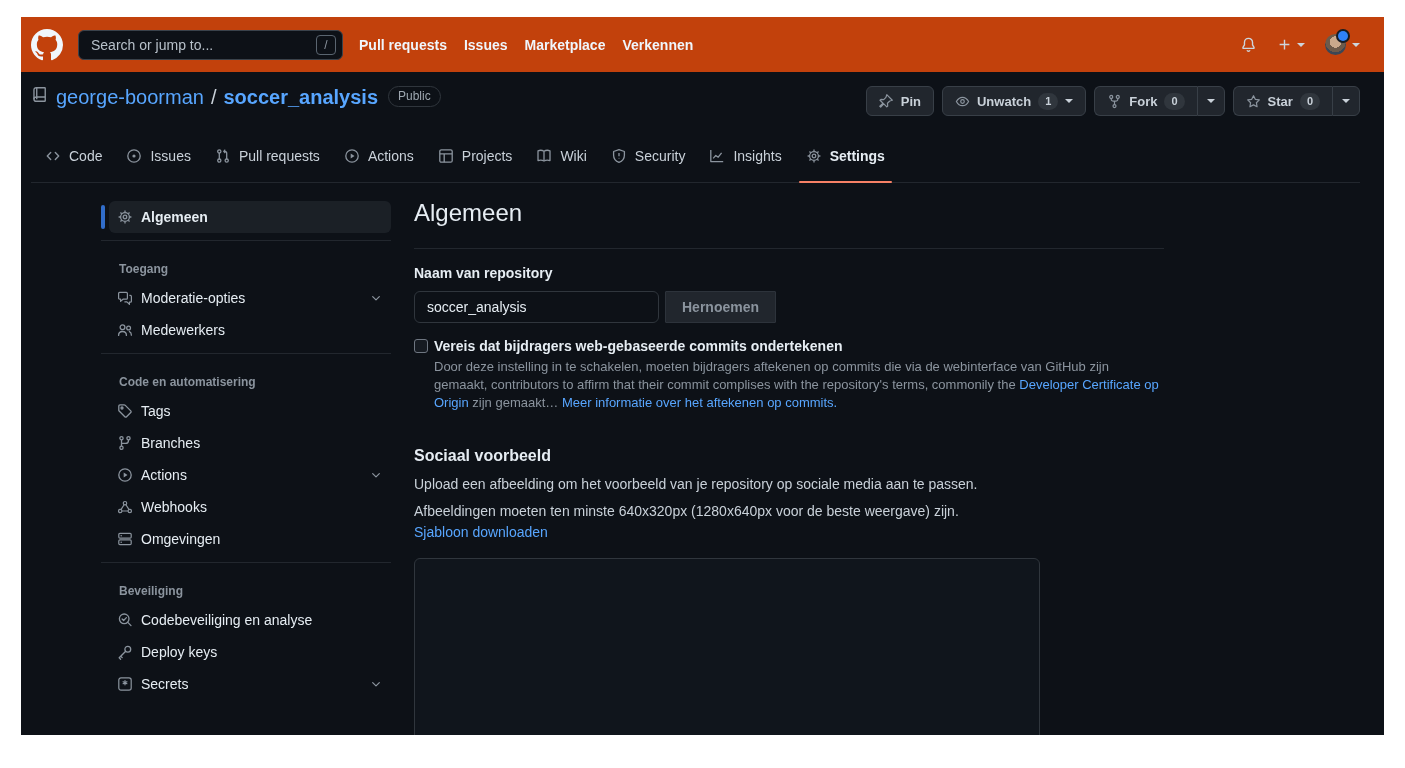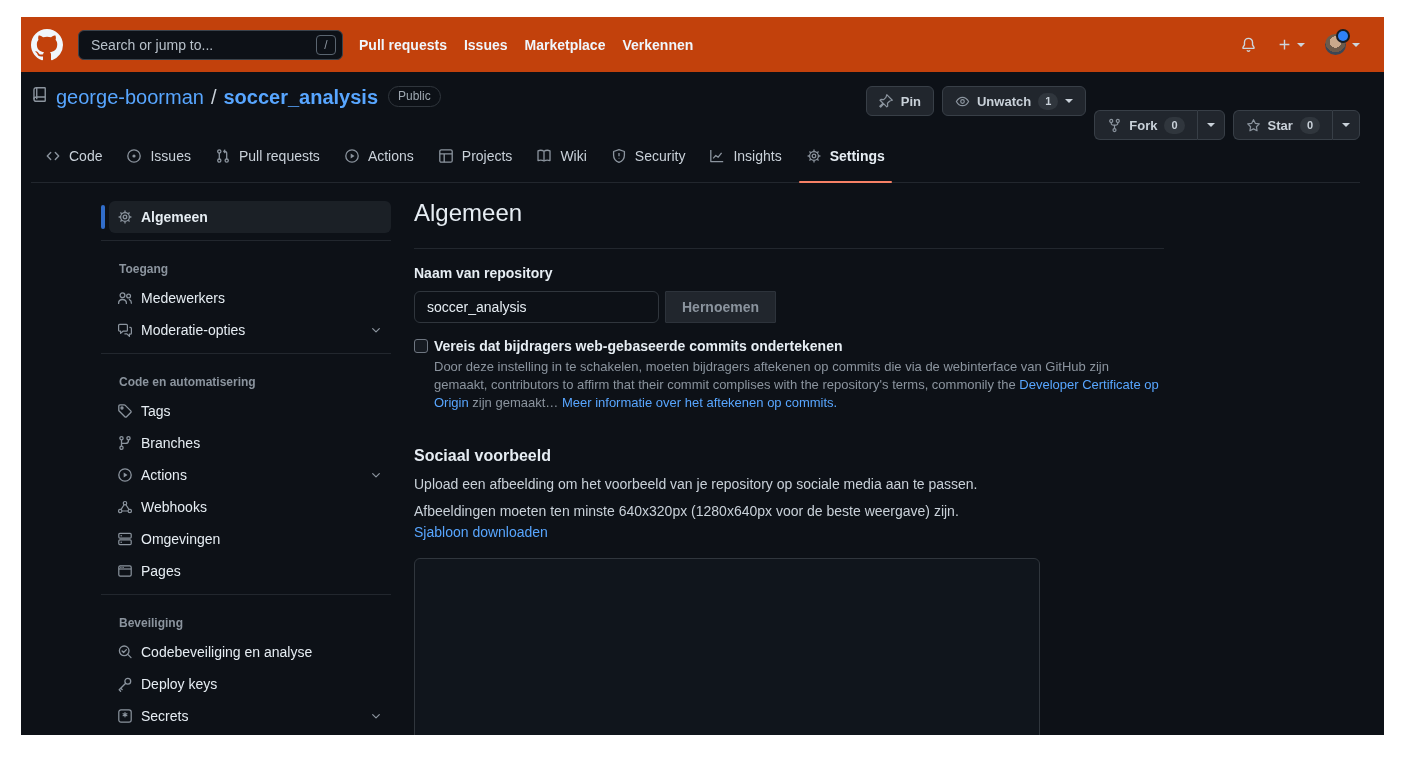--- a/index.html
+++ b/index.html
@@ -59,21 +59,21 @@
   .btn {
     height:30px; display:inline-flex; align-items:center; gap:7px; padding:0 12px;
     background:#21262d; border:1px solid #383f47; border-radius:6px;
     color:#c9d1d9; font-size:13px; font-weight:600; cursor:pointer;
   }
   .btn .bicon { color:#8b949e; }
   .count-pill {
     background:#30363d; border-radius:2em; font-size:11px; font-weight:600;
     padding:0 7px; line-height:17px; color:#c9d1d9;
   }
-  .btn-group { display:inline-flex;margin-top:24px; }
+  .btn-group { display:inline-flex; }
   .seg-main { border-radius:6px 0 0 6px; border-right:0; }
   .seg-caret { border-radius:0 6px 6px 0; padding:0 9px; border-left:1px solid #383f47; }
 
   
   .tabs { display:flex; margin-top:12px; border-bottom:1px solid #22272e; padding-left:2px; }
   .tab {
     display:flex; align-items:center; gap:8px; padding:0 12px; height:52px;
     color:#c9d1d9; font-size:14px; cursor:pointer; position:relative;
   }
   .tab .ticon { color:#8b949e; }
@@ -317,38 +317,38 @@
             <circle cx="8" cy="8" r="1.8"></circle>
             <path d="M12.6 8h1.8M1.6 8h1.8M8 12.6v1.8M8 1.6v1.8M11.25 11.25l1.3 1.3M3.45 3.45l1.3 1.3M11.25 4.75l1.3-1.3M3.45 12.55l1.3-1.3"></path>
           </svg>
         <span>Algemeen</span>
       </div>
 
       <hr class="side-divider">
       <div class="side-title">Toegang</div>
 
       <div class="side-item">
+        <svg class="sicon" width="16" height="16" viewBox="0 0 16 16" fill="none" stroke="currentColor" stroke-width="1.2" stroke-linejoin="round">
+            <path d="M1.6 3.4a1 1 0 0 1 1-1h6.8a1 1 0 0 1 1 1v4.8a1 1 0 0 1-1 1H6L3.6 11.4V9.2h-1a1 1 0 0 1-1-1V3.4z"></path>
+            <path d="M12.4 5.4h1a1 1 0 0 1 1 1v4.8a1 1 0 0 1-1 1h-1v2.2L9.9 11.9H7.4"></path>
+          </svg>
+        <span>Moderatie-opties</span>
+        <svg class="chev" width="14" height="14" viewBox="0 0 16 16" fill="none" stroke="currentColor" stroke-width="1.4" stroke-linecap="round" stroke-linejoin="round">
+            <path d="M4.2 6.4L8 10.2l3.8-3.8"></path>
+          </svg>
+      </div>
+      <div class="side-item">
         <svg class="sicon" width="16" height="16" viewBox="0 0 16 16" fill="none" stroke="currentColor" stroke-width="1.3" stroke-linecap="round">
             <circle cx="5.5" cy="5.3" r="2.4"></circle>
             <path d="M1.6 13.4c0-2.4 1.7-3.9 3.9-3.9s3.9 1.5 3.9 3.9"></path>
             <circle cx="11.6" cy="6" r="1.9"></circle>
             <path d="M12.4 9.6c1.3.5 2 1.8 2 3.6"></path>
           </svg>
         <span>Medewerkers</span>
       </div>
-      <div class="side-item">
-        <svg class="sicon" width="16" height="16" viewBox="0 0 16 16" fill="none" stroke="currentColor" stroke-width="1.2" stroke-linejoin="round">
-            <path d="M1.6 3.4a1 1 0 0 1 1-1h6.8a1 1 0 0 1 1 1v4.8a1 1 0 0 1-1 1H6L3.6 11.4V9.2h-1a1 1 0 0 1-1-1V3.4z"></path>
-            <path d="M12.4 5.4h1a1 1 0 0 1 1 1v4.8a1 1 0 0 1-1 1h-1v2.2L9.9 11.9H7.4"></path>
-          </svg>
-        <span>Moderatie-opties</span>
-        <svg class="chev" width="14" height="14" viewBox="0 0 16 16" fill="none" stroke="currentColor" stroke-width="1.4" stroke-linecap="round" stroke-linejoin="round">
-            <path d="M4.2 6.4L8 10.2l3.8-3.8"></path>
-          </svg>
-      </div>
 
       <hr class="side-divider">
       <div class="side-title">Code en automatisering</div>
 
       <div class="side-item">
         <svg class="sicon" width="16" height="16" viewBox="0 0 16 16" fill="none" stroke="currentColor" stroke-width="1.3" stroke-linejoin="round">
             <path d="M1.8 7.2V3a1.2 1.2 0 0 1 1.2-1.2h4.2c.3 0 .6.12.85.35l5.7 5.7a1.2 1.2 0 0 1 0 1.7l-4.2 4.2a1.2 1.2 0 0 1-1.7 0l-5.7-5.7a1.2 1.2 0 0 1-.35-.85z"></path>
             <circle cx="5" cy="5" r="1"></circle>
           </svg>
         <span>Tags</span>
@@ -382,29 +382,20 @@
         <span>Webhooks</span>
       </div>
       <div class="side-item">
         <svg class="sicon" width="16" height="16" viewBox="0 0 16 16" fill="none" stroke="currentColor" stroke-width="1.2">
             <rect x="1.8" y="2.4" width="12.4" height="4.7" rx="1.1"></rect>
             <rect x="1.8" y="8.9" width="12.4" height="4.7" rx="1.1"></rect>
             <circle cx="4.2" cy="4.75" r=".8" fill="currentColor" stroke="none"></circle>
             <circle cx="4.2" cy="11.25" r=".8" fill="currentColor" stroke="none"></circle>
           </svg>
         <span>Omgevingen</span>
-      </div>
-      <div class="side-item">
-        <svg class="sicon" width="16" height="16" viewBox="0 0 16 16" fill="none" stroke="currentColor" stroke-width="1.2">
-            <rect x="1.8" y="2.8" width="12.4" height="10.4" rx="1.4"></rect>
-            <path d="M1.8 6h12.4"></path>
-            <circle cx="3.9" cy="4.4" r=".7" fill="currentColor" stroke="none"></circle>
-            <circle cx="6.1" cy="4.4" r=".7" fill="currentColor" stroke="none"></circle>
-          </svg>
-        <span>Pages</span>
       </div>
 
       <hr class="side-divider">
       <div class="side-title">Beveiliging</div>
 
       <div class="side-item">
         <svg class="sicon" width="16" height="16" viewBox="0 0 16 16" fill="none" stroke="currentColor" stroke-width="1.3" stroke-linecap="round" stroke-linejoin="round">
             <circle cx="7.2" cy="6.8" r="4.8"></circle>
             <path d="M10.8 10.4l3.2 3.2M5.1 7l1.5 1.5 2.8-2.9"></path>
           </svg>

